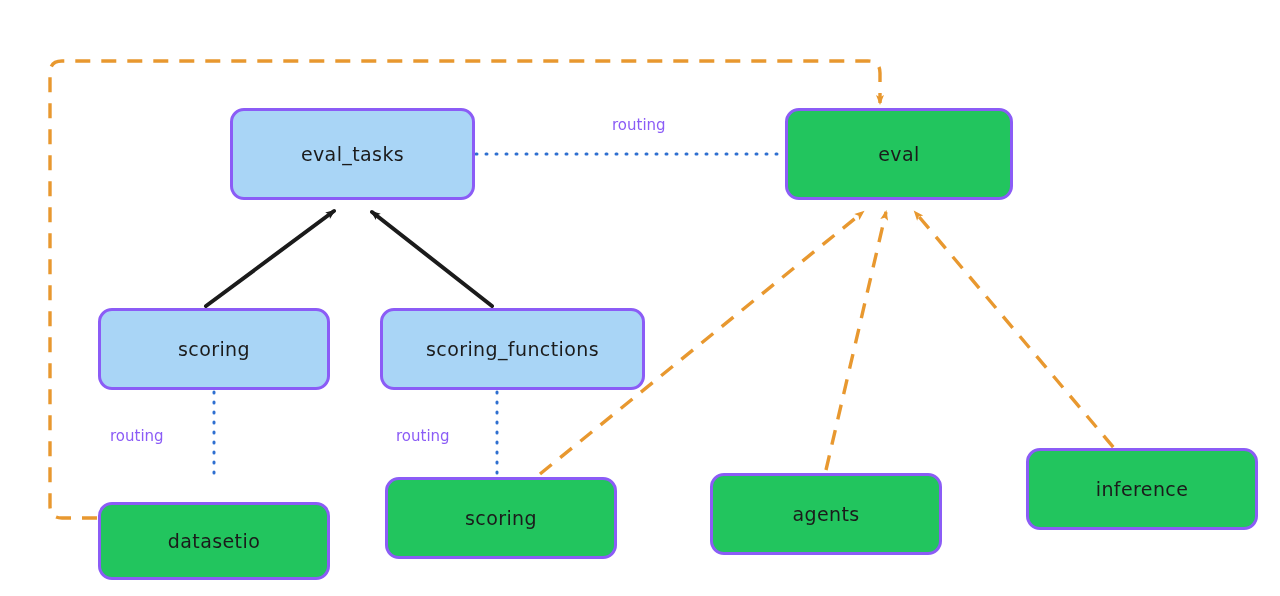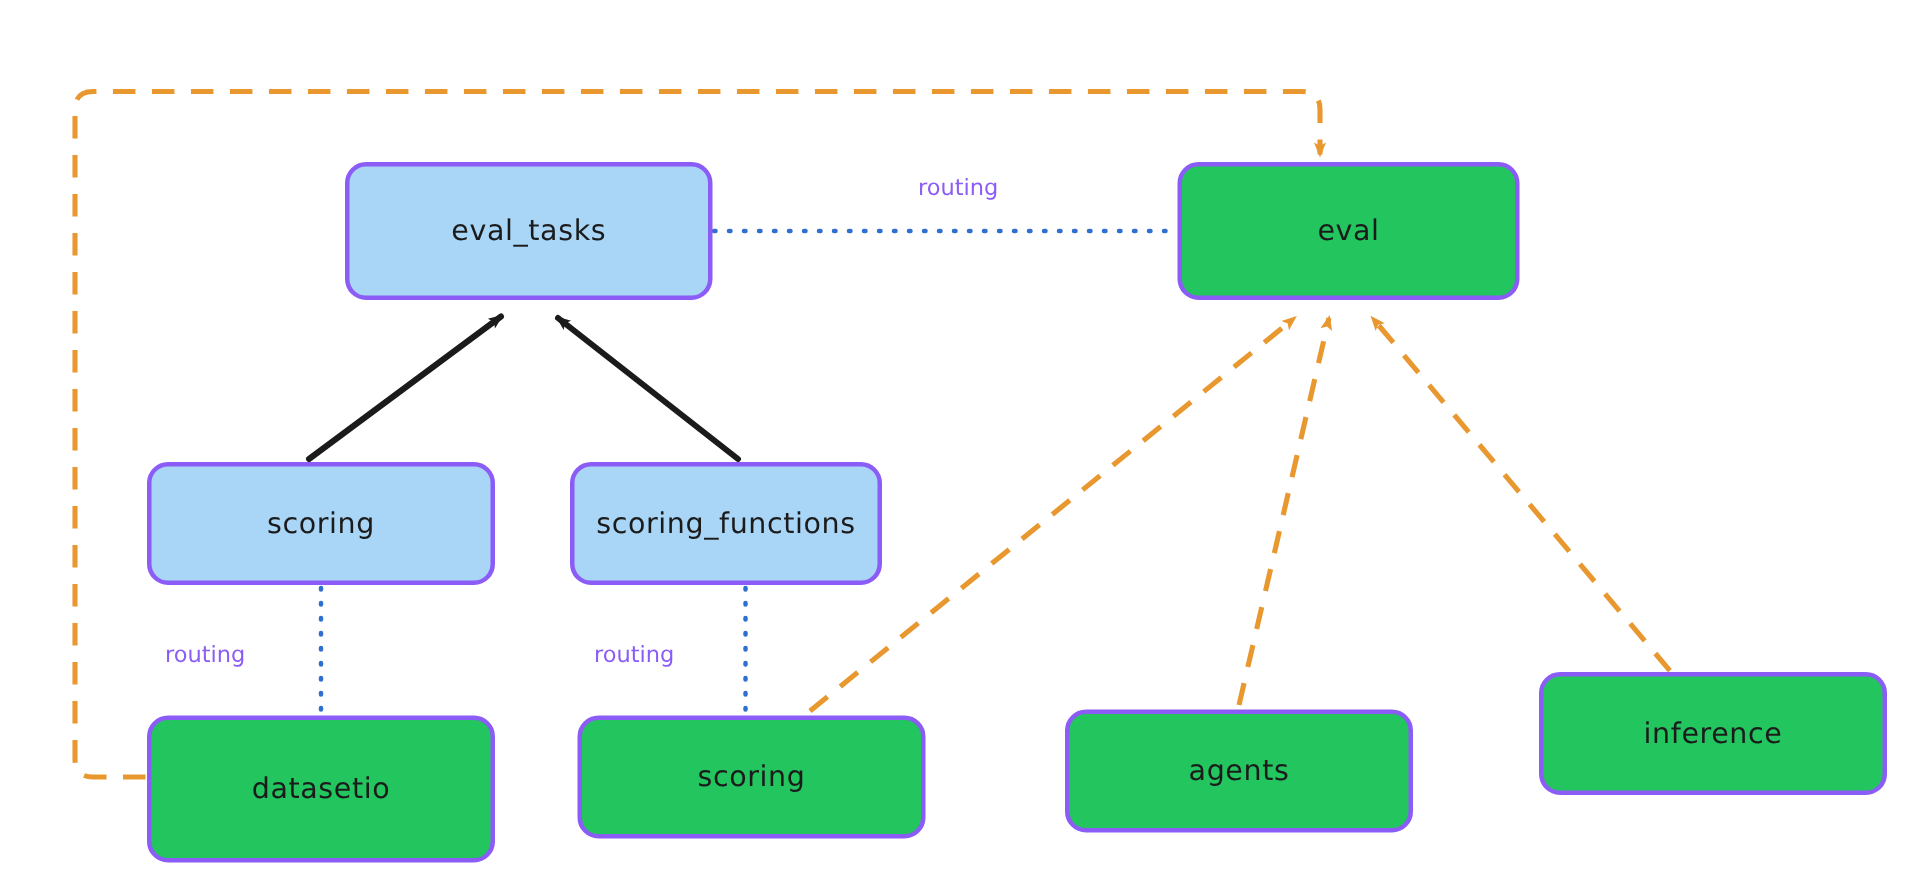--- a/index.html
+++ b/index.html
@@ -94,25 +94,25 @@
   </div>
 
   <div class="node green" style="left:785px; top:108px; width:228px; height:92px;">
     <span class="node-label">eval</span>
   </div>
 
   <div class="node blue" style="left:98px; top:308px; width:232px; height:82px;">
     <span class="node-label">scoring</span>
   </div>
 
-  <div class="node blue" style="left:380px; top:308px; width:208px; height:82px;">
+  <div class="node blue" style="left:380px; top:308px; width:265px; height:82px;">
     <span class="node-label">scoring_functions</span>
   </div>
 
-  <div class="node green" style="left:98px; top:477px; width:232px; height:98px;">
+  <div class="node green" style="left:98px; top:502px; width:232px; height:78px;">
     <span class="node-label">datasetio</span>
   </div>
 
   <div class="node green" style="left:710px; top:473px; width:232px; height:82px;">
     <span class="node-label">agents</span>
   </div>
 
   <div class="node green" style="left:385px; top:477px; width:232px; height:82px;">
     <span class="node-label">scoring</span>
   </div>

